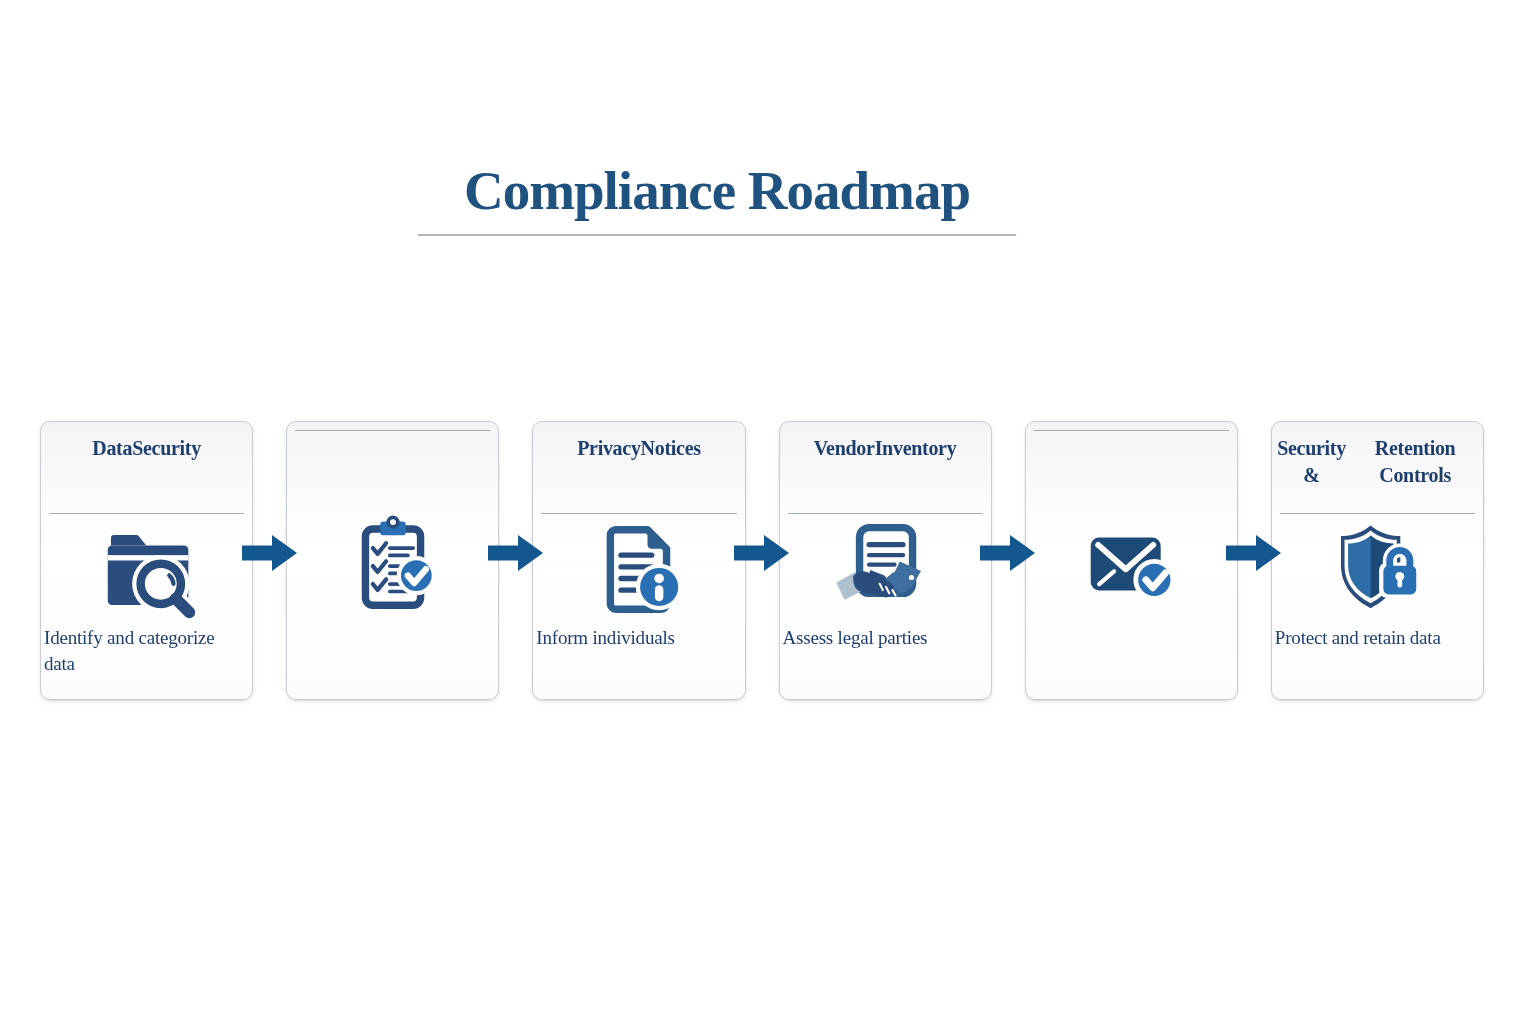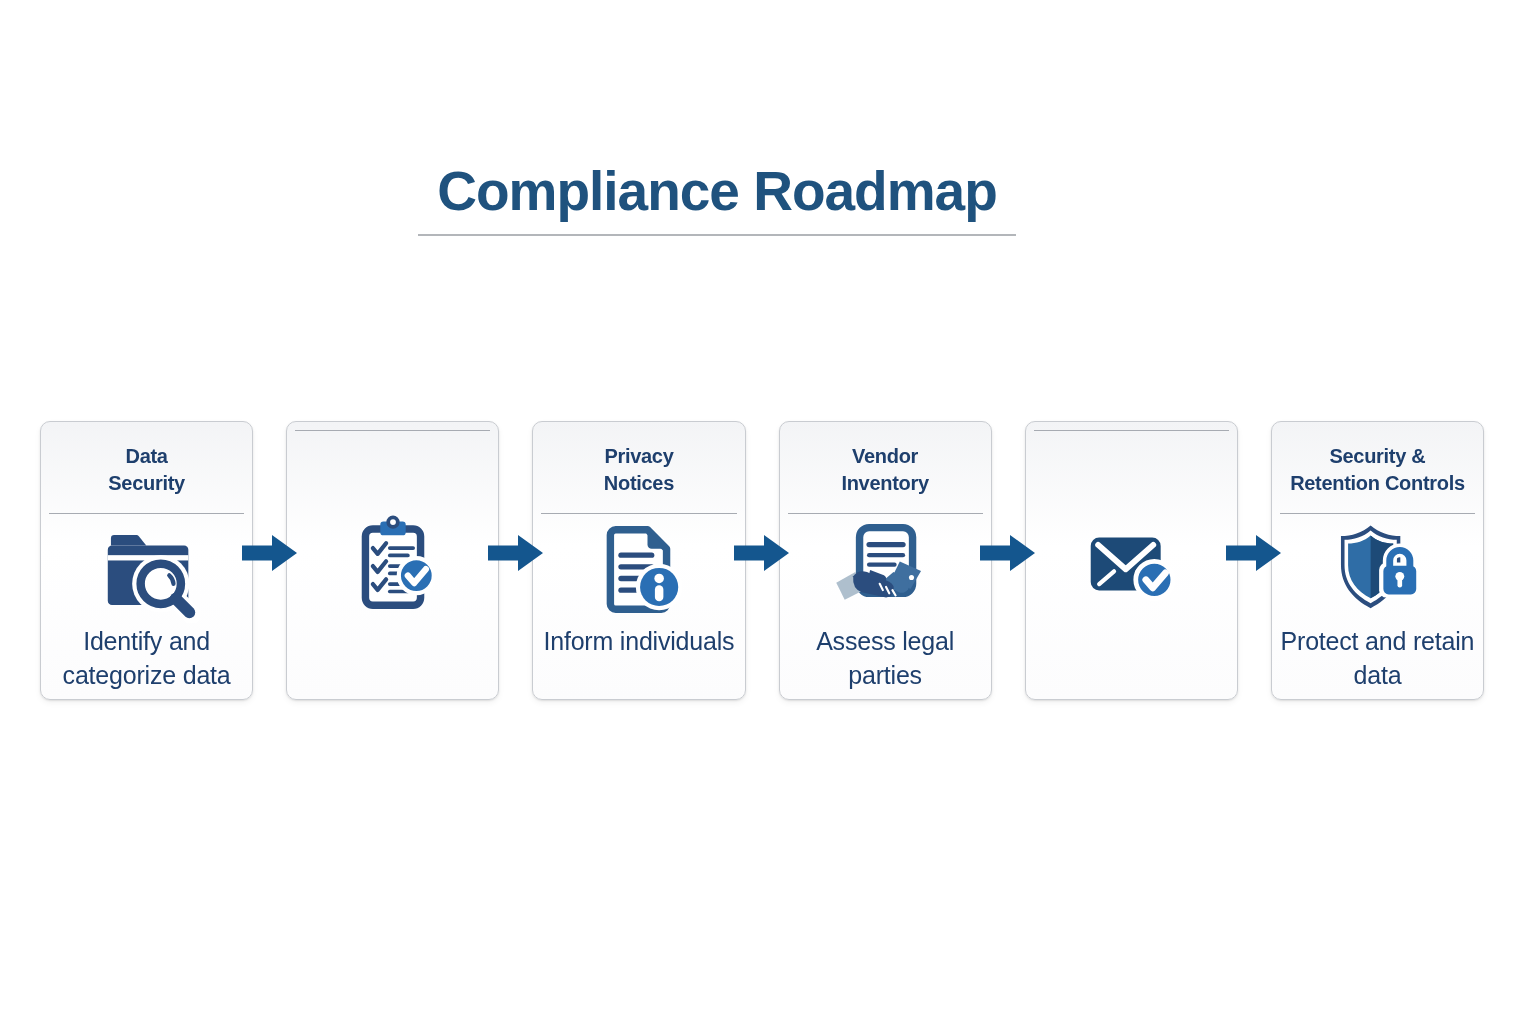--- a/index.html
+++ b/index.html
@@ -16,42 +16,42 @@
     --icon-outline:#2f5f8f;
     --icon-bright-blue:#2a6fb4;
     --icon-steel-blue:#3f6f9f;
     --icon-light-steel:#aebfcd;
     --icon-dark-navy:#1d4a77;
     --icon-mid-blue:#2f6da6;
   }
   *{margin:0;padding:0;box-sizing:border-box;}
   html,body{width:1536px;height:1024px;background:var(--page-bg);
     font-family:"Liberation Sans","DejaVu Sans",sans-serif;overflow:hidden;}
-  .canvas{position:relative;width:1220px;height:1024px;background:var(--page-bg);}
+  .canvas{position:relative;width:1220px;height:1024px;background:var(--page-bg);font-family:Liberation Serif, serif;}
 
   .title-wrap{position:absolute;top:158px;left:0;width:1434px;text-align:center;}
   .main-title{font-size:55px;font-weight:bold;color:var(--title-blue);
     letter-spacing:-1px;line-height:1.2;}
   .title-underline{width:598px;height:2px;background:var(--underline-gray);
     margin:10px auto 0;}
 
   .steps-row{position:absolute;left:40px;top:421px;width:1444px;height:279px;
     display:flex;align-items:stretch;}
   .card{flex:1 1 0;background:linear-gradient(180deg,var(--card-bg-top) 0%,#ffffff 45%,var(--card-bg-bottom) 100%);
     border:1px solid var(--card-border);border-radius:10px;
     box-shadow:0 1px 2px rgba(0,0,0,0.10),0 3px 6px rgba(0,0,0,0.05);
     display:flex;flex-direction:column;overflow:hidden;}
-  .card-title{height:70px;margin-top:13px;display:flex;flex-direction:column;
+  .card-title{height:70px;margin-top:13px;display:flex;flex-direction:row;
     justify-content:center;text-align:center;font-weight:bold;font-size:20px;
     letter-spacing:-0.3px;line-height:1.35;color:var(--text-navy);padding:0 2px;}
   .card-divider{margin:8px 8px 0;border-top:1.5px solid var(--divider-gray);}
   .icon-area{flex:1;display:flex;align-items:center;justify-content:center;}
   .icon-area svg{width:106px;height:106px;}
-  .card-desc{height:62px;margin-bottom:12px;padding:0 3px;text-align:center;
-    font-size:25px;letter-spacing:-0.2px;line-height:1.35;color:var(--text-navy);}
+  .card-desc{height:62px;margin-bottom:12px;padding:0 3px;text-align:left;
+    font-size:19px;letter-spacing:-0.2px;line-height:1.35;color:var(--text-navy);}
 
   .gap{width:33px;flex:0 0 33px;position:relative;}
   .gap svg{position:absolute;left:50%;top:132px;transform:translate(-50%,-50%);
     width:56px;height:38px;overflow:visible;}
   .arrow-poly{fill:var(--arrow-blue);}
 
   
   .f-navy{fill:var(--icon-navy)} .f-out{fill:var(--icon-outline)}
   .f-bright{fill:var(--icon-bright-blue)} .f-white{fill:#ffffff}
   .f-steel{fill:var(--icon-steel-blue)} .f-lsteel{fill:var(--icon-light-steel)}

